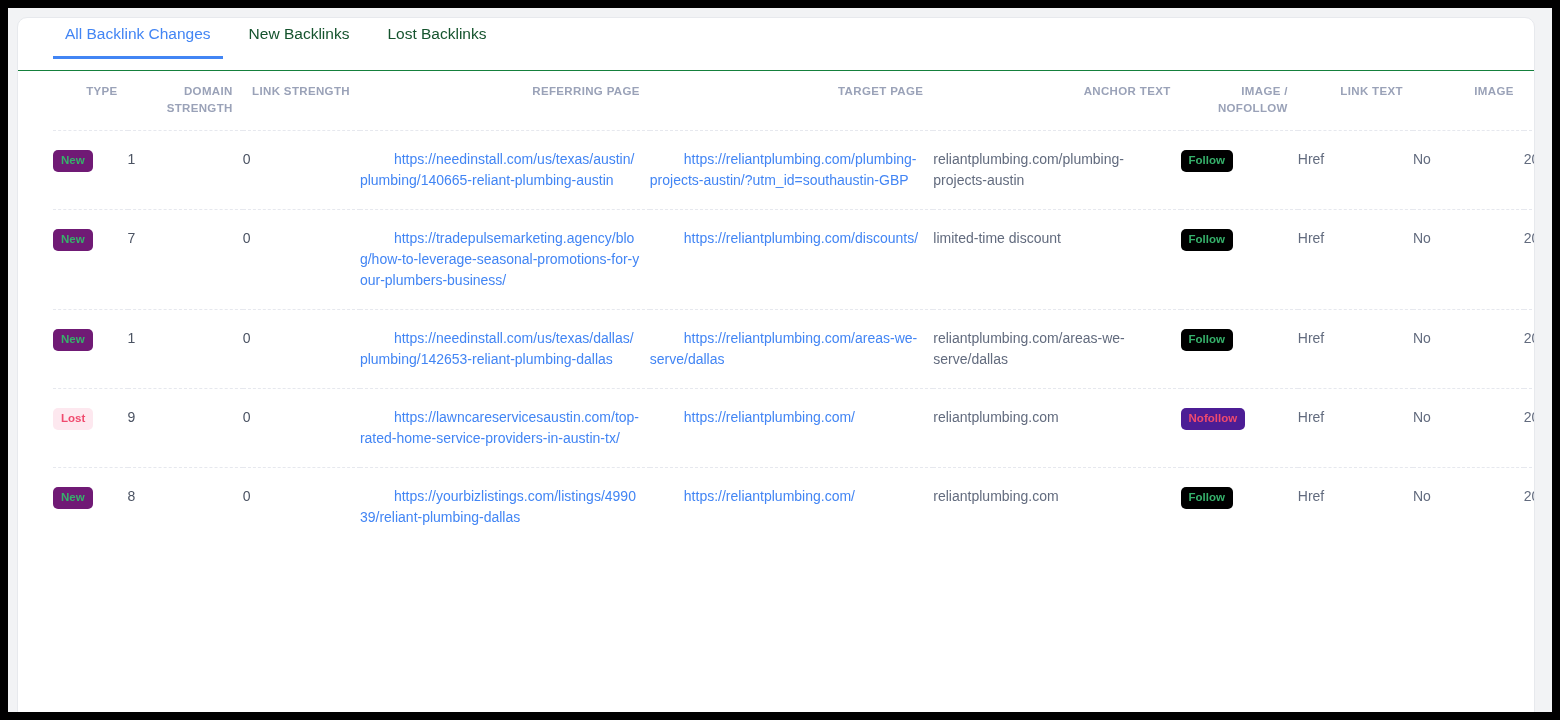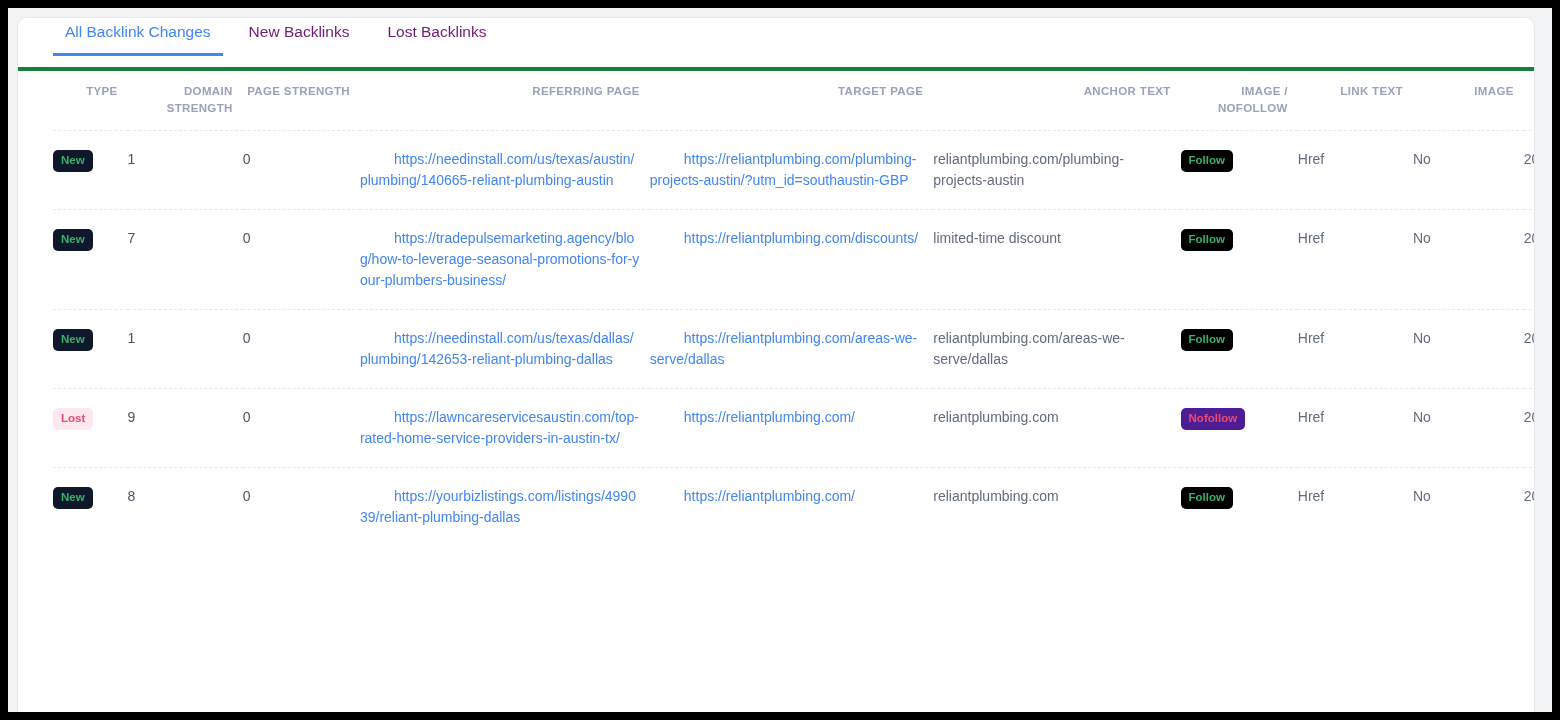--- a/index.html
+++ b/index.html
@@ -31,28 +31,28 @@
     background: #ffffff;
     border: 1px solid #e7e9ed;
     border-radius: 10px;
     overflow: hidden;
   }
 
   
   .tabbar {
     position: relative;
     height: 53px;
-    padding: 0 0 12px 35px;
+    padding: 0 0 4px 35px;
     display: flex;
-    align-items: flex-end;
-    border-bottom: 4px solid #15803d;
+    align-items: center;
+    border-bottom: 1px solid #15803d;
   }
   .tab {
     font-size: 15.5px;
-    color: #701a75;
+    color: #14532d;
     padding: 0 12px 16px 12px;
     margin-right: 14px;
     cursor: pointer;
     white-space: nowrap;
     position: relative;
     line-height: 1;
   }
   .tab.active { color: #4285f4; }
   .tab.active::after {
     content: "";
@@ -140,21 +140,21 @@
 
   .badge {
     display: inline-block;
     font-size: 11.5px;
     font-weight: 700;
     padding: 3px 8px;
     border-radius: 5px;
     line-height: 1.35;
     white-space: nowrap;
   }
-  .badge.new      { background: #0f172a; color: #36b16b; }
+  .badge.new      { background: #701a75; color: #36b16b; }
   .badge.lost     { background: #fde8ef; color: #f04a6e; }
   .badge.follow   { background: #000000; color: #36b16b; }
   .badge.nofollow { background: #4c1d95; color: #f04a6e; }
 
   .num { color: #4b5363; }
 </style>
 </head>
 <body>
 
 <div id="viewport">
@@ -166,21 +166,21 @@
         <div class="tab">Lost Backlinks</div>
       </div>
 
 
     <div class="table-wrap">
       <table>
         <thead>
           <tr>
             <th class="c-type">TYPE</th>
             <th class="c-dstr">DOMAIN STRENGTH</th>
-            <th class="c-pstr">PAGE STRENGTH</th>
+            <th class="c-pstr">LINK STRENGTH</th>
             <th class="c-ref">REFERRING PAGE</th>
             <th class="c-tgt">TARGET PAGE</th>
             <th class="c-anchor">ANCHOR TEXT</th>
             <th class="c-follow">IMAGE / NOFOLLOW</th>
             <th class="c-linktype">LINK TEXT</th>
             <th class="c-image">IMAGE</th>
             <th class="c-first">FIRST SEEN</th>
           </tr>
         </thead>
         <tbody id="table-body">

